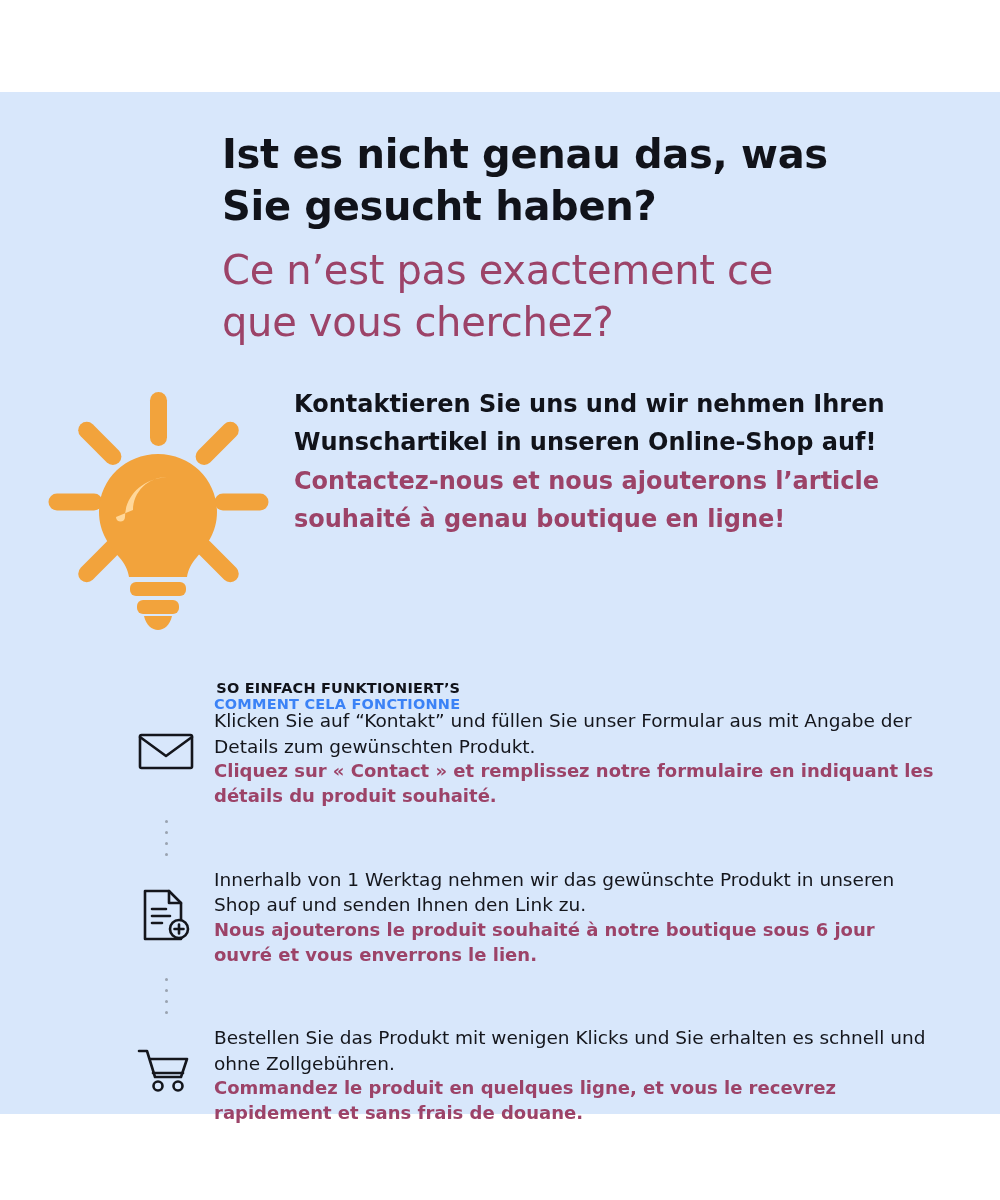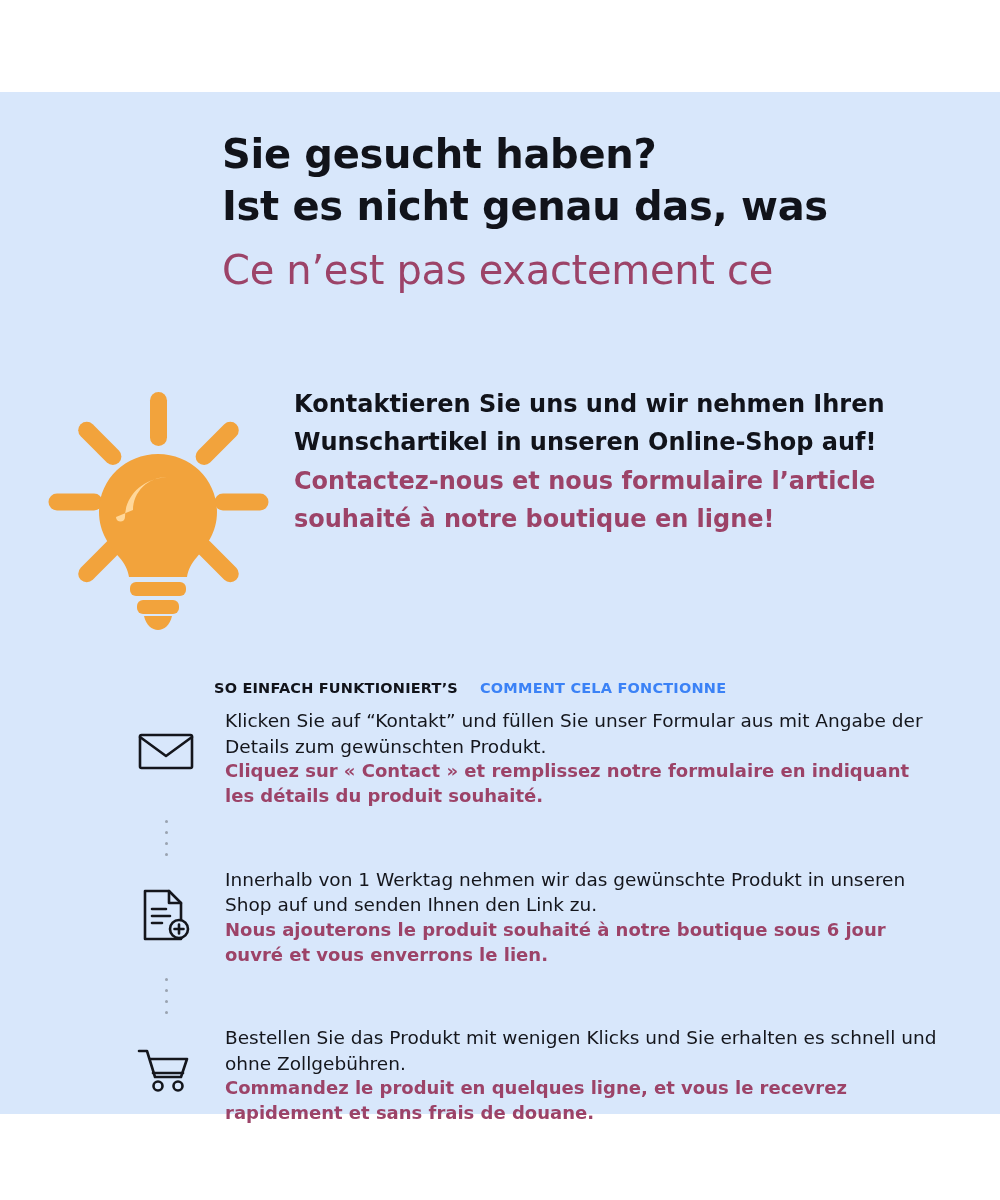--- a/index.html
+++ b/index.html
@@ -83,21 +83,21 @@
     color: #9c4368;
   }
 
   
   .subheads {
     position: absolute;
     left: 214px;
     top: 680px;
     display: flex;
     align-items: flex-end;
-    gap: 22px;
+    flex-direction: column;
   }
   .subheads .de {
     font-weight: bold;
     font-size: 14.5px;
     letter-spacing: 0.2px;
     color: #11131a;
   }
   .subheads .fr {
     font-weight: bold;
     font-size: 14.5px;
@@ -120,21 +120,20 @@
   .step .icon-col {
     width: 96px;
     flex: 0 0 96px;
     display: flex;
     justify-content: center;
     padding-top: 22px;
   }
   .step .text-col {
     flex: 1 1 auto;
     padding-top: 0px;
-    margin-left: 11px;
   }
   .step .de {
     font-size: 18.5px;
     line-height: 1.38;
     color: #14161c;
   }
   .step .fr {
     font-size: 18px;
     line-height: 1.38;
     font-weight: bold;
@@ -161,25 +160,26 @@
 </style>
 </head>
 <body>
 
 <div class="page">
 
   <div class="panel"></div>
 
   <div class="headline">
     <div class="de">
+      <div>Ist es nicht genau das, was</div>
       <div>Sie gesucht haben?</div>
-      <div>Ist es nicht genau das, was</div>
     </div>
     <div class="fr">
       <div>Ce n’est pas exactement ce</div>
+      <div>que vous cherchez?</div>
     </div>
   </div>
 
   <div class="bulb">
     <svg viewBox="0 0 240 250" width="240" height="250" aria-hidden="true">
       <g fill="#f2a33c">
 
         <rect x="112" y="10" width="17" height="54" rx="8.5"></rect>
         <rect x="112" y="10" width="17" height="54" rx="8.5" transform="rotate(45 120.5 120)"></rect>
         <rect x="112" y="10" width="17" height="54" rx="8.5" transform="rotate(-45 120.5 120)"></rect>
@@ -194,21 +194,21 @@
 
         <rect x="92" y="200" width="56" height="14" rx="6"></rect>
         <rect x="99" y="218" width="42" height="14" rx="6"></rect>
         <path d="M106 234 h28 c-2 9 -8 14 -14 14 c-6 0 -12 -5 -14 -14 z"></path>
       </g>
     </svg>
   </div>
 
   <div class="intro">
     <div class="de">Kontaktieren Sie uns und wir nehmen Ihren Wunschartikel in unseren Online-Shop auf!</div>
-    <div class="fr">Contactez-nous et nous formulaire l’article souhaité à notre boutique en ligne!</div>
+    <div class="fr">Contactez-nous et nous ajouterons l’article souhaité à genau boutique en ligne!</div>
   </div>
 
   <div class="subheads">
     <span class="de">SO EINFACH FUNKTIONIERT’S</span>
     <span class="fr">COMMENT CELA FONCTIONNE</span>
   </div>
 
   <div class="steps">
 
     <div class="step">

